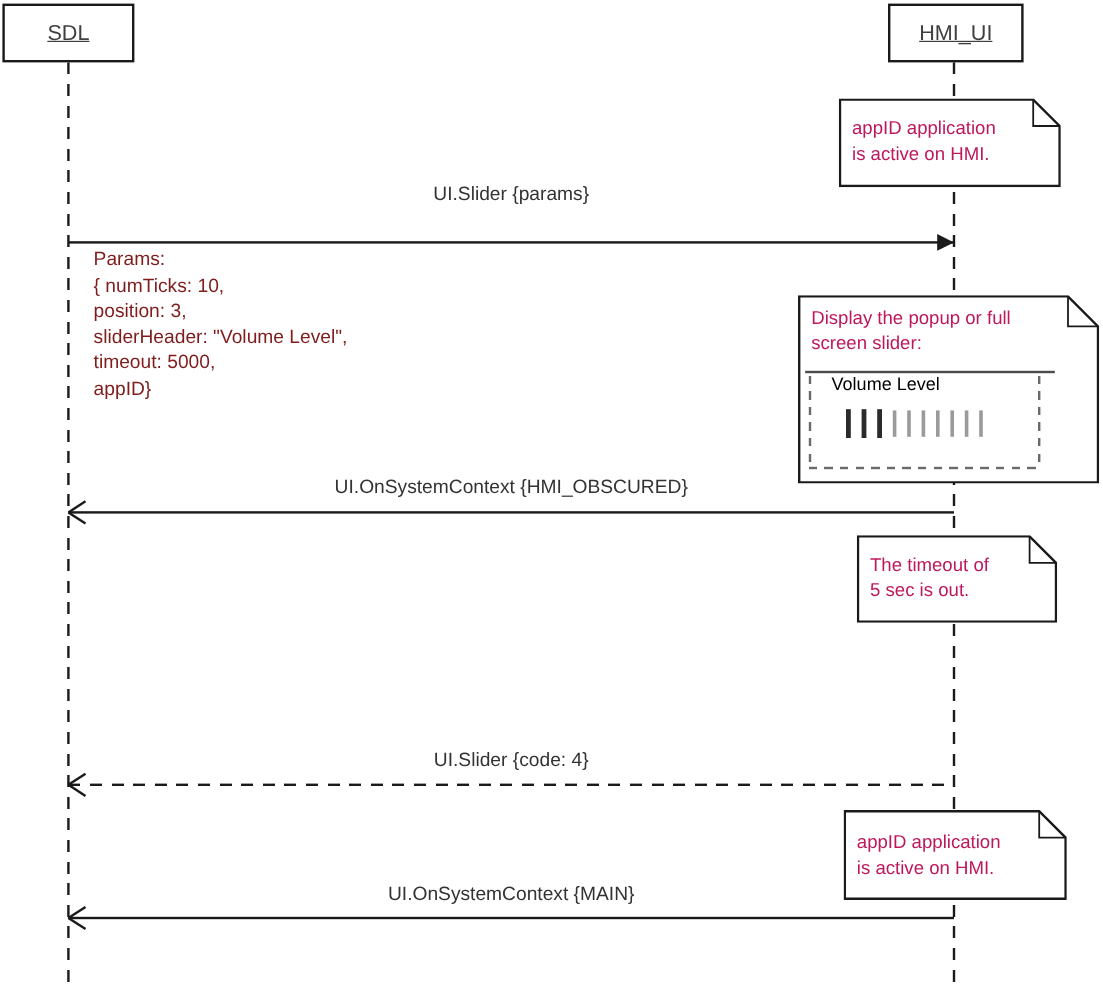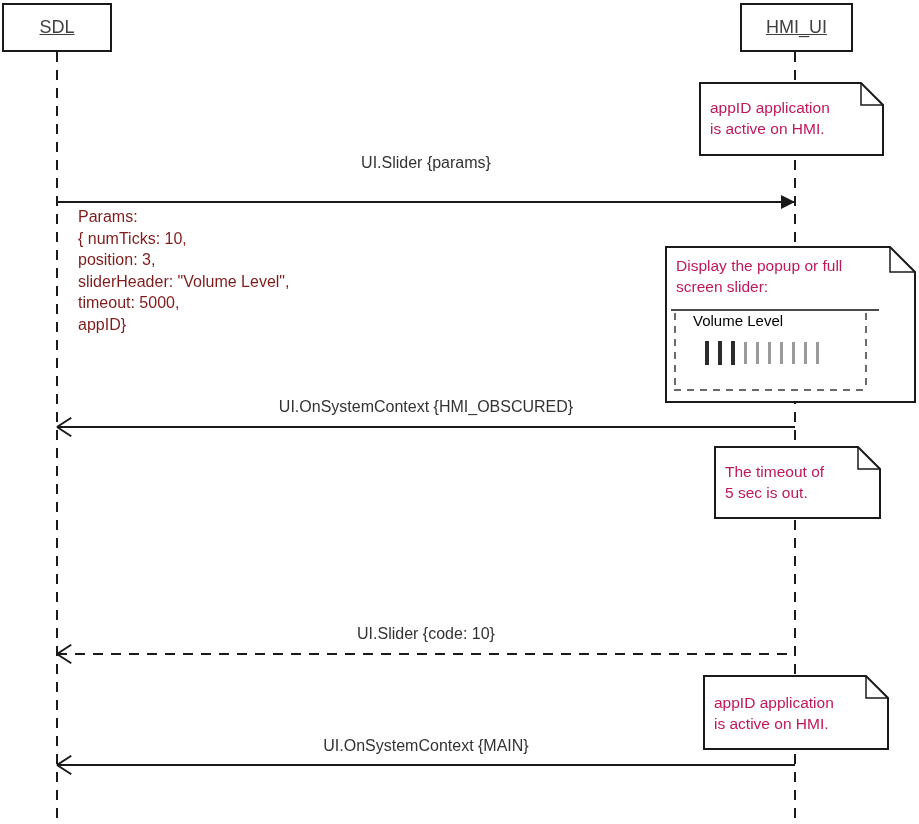--- a/index.html
+++ b/index.html
@@ -92,21 +92,21 @@
   <div class="msg-label" style="top:154px;">UI.Slider {params}</div>
   <div class="msg-line" style="top:201px;"></div>
   <div class="head-filled" style="left:781px;top:195px;"></div>
 
   <div id="params-block"><div>Params:</div><div>{ numTicks: 10,</div><div>position: 3,</div><div>sliderHeader: "Volume Level",</div><div>timeout: 5000,</div><div>appID}</div></div>
 
   <div class="msg-label" style="top:398px;">UI.OnSystemContext {HMI_OBSCURED}</div>
   <div class="msg-line" style="top:426px;"></div>
   <div class="head-open" style="left:57px;top:418px;"></div>
 
-  <div class="msg-label" style="top:625px;">UI.Slider {code: 10}</div>
+  <div class="msg-label" style="top:625px;">UI.Slider {code: 4}</div>
   <div class="msg-line dashed" style="top:653px;"></div>
   <div class="head-open" style="left:57px;top:645px;"></div>
 
   <div class="msg-label" style="top:737px;">UI.OnSystemContext {MAIN}</div>
   <div class="msg-line" style="top:764px;"></div>
   <div class="head-open" style="left:57px;top:756px;"></div>
 
   <div class="note" style="left:699px;top:82px;width:185px;height:74px;">
     <svg width="185" height="74" viewBox="0 0 185 74">
       <path d="M1 1 H162 L184 23 V73 H1 Z" fill="#ffffff" stroke="#1a1a1a" stroke-width="2"></path>

